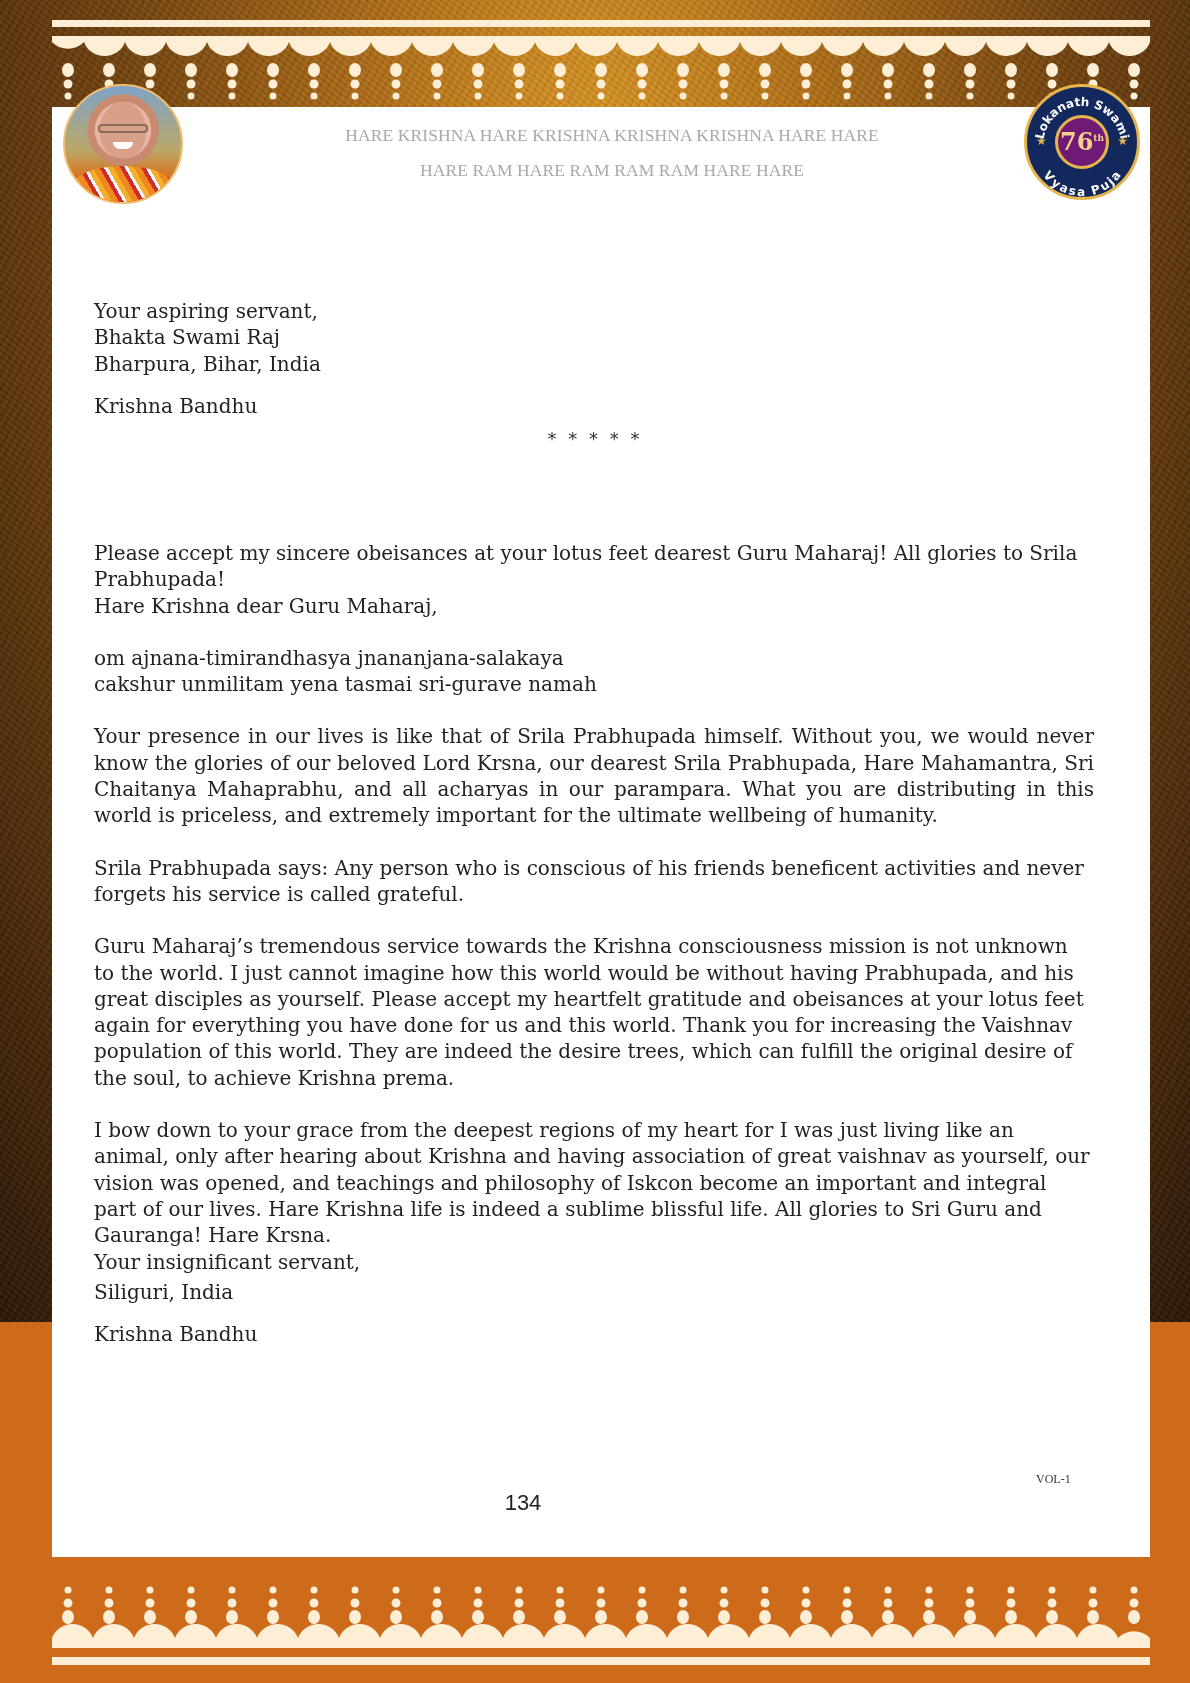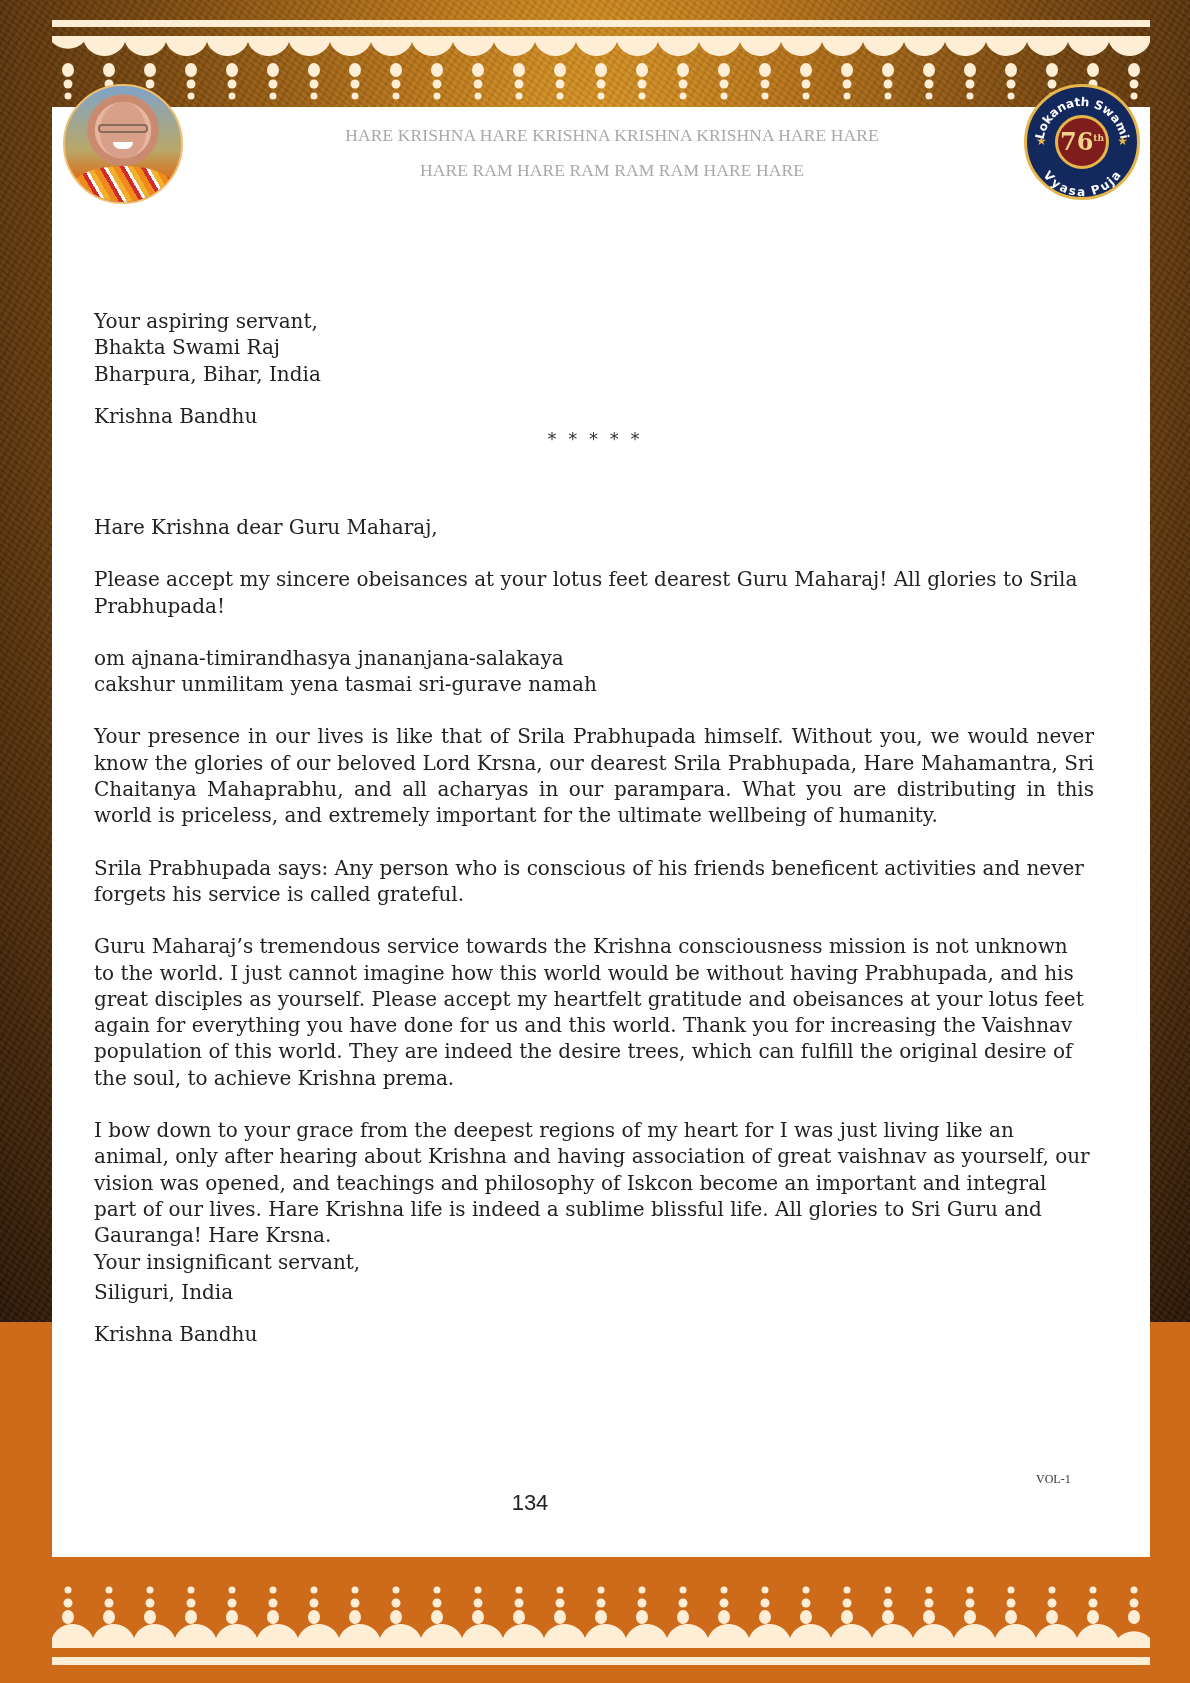--- a/index.html
+++ b/index.html
@@ -21,33 +21,33 @@
     background:radial-gradient(circle at 50% 38%, #e7b5a0 0 30%, #c98a70 31% 38%, transparent 39%),
                linear-gradient(180deg,#7fa3c9 0%,#b9a86a 55%,#d47a2a 75%,#c0392b 100%);}
   .photo .face{position:absolute;left:35px;top:16px;width:46px;height:56px;border-radius:50% 50% 45% 45%;background:#d9a089;}
   .photo .glasses{position:absolute;left:33px;top:38px;width:50px;height:9px;border:2px solid #8a6a5a;border-radius:4px;box-sizing:border-box;}
   .photo .smile{position:absolute;left:48px;top:56px;width:20px;height:7px;background:#fff;border-radius:0 0 10px 10px;}
   .photo .garland{position:absolute;left:8px;top:80px;width:100px;height:40px;border-radius:50% 50% 0 0;
     background:repeating-linear-gradient(60deg,#f08a1c 0 6px,#d12b2b 6px 10px,#fff 10px 13px,#f3b02d 13px 18px);}
   .badge{position:absolute;left:1024px;top:84px;width:116px;height:116px;border-radius:50%;
     background:#13295e;border:3px solid #e6b64c;box-sizing:border-box;}
   .badge .inner{position:absolute;left:28px;top:28px;width:54px;height:54px;border-radius:50%;
-    background:#7f1d1d;border:3px solid #e6b64c;box-sizing:border-box;display:flex;align-items:center;justify-content:center;}
+    background:#701a75;border:3px solid #e6b64c;box-sizing:border-box;display:flex;align-items:center;justify-content:center;}
   .badge .num{font-family:"DejaVu Serif",serif;font-weight:bold;color:#f3d28a;font-size:24px;line-height:1;}
   .badge .num sup{font-size:9px;}
   .badge .star{position:absolute;color:#e6b64c;font-size:12px;top:47px;}
   .badge svg{position:absolute;left:0;top:0;}
   .mantra{position:absolute;left:52px;width:1120px;text-align:center;color:#a7a9ac;
     font-family:Liberation Serif, serif;font-size:17.5px;letter-spacing:0.1px;}
   .text{position:absolute;left:94px;width:1000px;color:#222;font-family:"DejaVu Serif",serif;
     font-size:20px;line-height:26.3px;}
   .text p{margin:0;}
   .stars{position:absolute;left:0;width:1190px;text-align:center;top:428px;color:#333;font-size:18px;letter-spacing:3px;font-family:"DejaVu Sans",sans-serif;}
   .vol{position:absolute;left:1036px;top:1472px;font-family:"Liberation Serif",serif;font-size:12px;color:#333;}
-  .pageno{position:absolute;left:11px;width:1038px;text-align:center;top:1490px;font-family:"Liberation Sans",sans-serif;font-size:22px;color:#222;}
+  .pageno{position:absolute;left:4px;width:1038px;text-align:center;top:1490px;font-family:"Liberation Sans",sans-serif;font-size:22px;color:#222;}
 </style>
 </head>
 <body>
 
 <div class="bg-top"></div>
 <div class="bg-bottom"></div>
 
 <svg class="orn" id="orn-top" style="top:18px;height:84px" width="1098" height="84">
     <rect x="0" y="2" width="1098" height="7" fill="#fdeed5"></rect>
     <path d="M0 18 L1098 18 L1098 24 A 21.5 20 0 0 1 1057 24 A 21.5 20 0 0 1 1016 24 A 21.5 20 0 0 1 975 24 A 21.5 20 0 0 1 934 24 A 21.5 20 0 0 1 893 24 A 21.5 20 0 0 1 852 24 A 21.5 20 0 0 1 811 24 A 21.5 20 0 0 1 770 24 A 21.5 20 0 0 1 729 24 A 21.5 20 0 0 1 688 24 A 21.5 20 0 0 1 647 24 A 21.5 20 0 0 1 606 24 A 21.5 20 0 0 1 565 24 A 21.5 20 0 0 1 524 24 A 21.5 20 0 0 1 483 24 A 21.5 20 0 0 1 442 24 A 21.5 20 0 0 1 401 24 A 21.5 20 0 0 1 360 24 A 21.5 20 0 0 1 319 24 A 21.5 20 0 0 1 278 24 A 21.5 20 0 0 1 237 24 A 21.5 20 0 0 1 196 24 A 21.5 20 0 0 1 155 24 A 21.5 20 0 0 1 114 24 A 21.5 20 0 0 1 73 24 A 21.5 20 0 0 1 32 24 A 21.5 20 0 0 1 0 24 A 21.5 20 0 0 1 0 24 Z" fill="#fdeed5"></path>
@@ -245,32 +245,32 @@
   <span class="star" style="left:9px">★</span>
   <span class="star" style="right:9px">★</span>
   <div class="inner">
     <span class="num"><span>76</span><sup>th</sup></span>
   </div>
 </div>
 
 <div class="mantra" style="top:125px">HARE KRISHNA HARE KRISHNA KRISHNA KRISHNA HARE HARE</div>
 <div class="mantra" style="top:160px">HARE RAM HARE RAM RAM RAM HARE HARE</div>
 
-<div class="text" style="top:308px">
+<div class="text" style="top:298px">
   <p>Your aspiring servant,</p>
   <p>Bhakta Swami Raj</p>
   <p>Bharpura, Bihar, India</p>
   <p style="margin-top:16px">Krishna Bandhu</p>
 </div>
 
 <div class="stars">* * * * *</div>
 
 <div class="text" style="top:514px">
+  <p style="margin-top:26px">Please accept my sincere obeisances at your lotus feet dearest Guru Maharaj! All glories to Srila Prabhupada!</p>
   <p>Hare Krishna dear Guru Maharaj,</p>
-  <p style="margin-top:26px">Please accept my sincere obeisances at your lotus feet dearest Guru Maharaj! All glories to Srila Prabhupada!</p>
   <p style="margin-top:26px;white-space:pre-line">om ajnana-timirandhasya jnananjana-salakaya
 cakshur unmilitam yena tasmai sri-gurave namah</p>
   <p style="margin-top:26px;text-align:justify;hyphens:auto" lang="en">Your presence in our lives is like that of Srila Prabhupada himself. Without you, we would never know the glories of our beloved Lord Krsna, our dearest Srila Prabhupada, Hare Mahamantra, Sri Chaitanya Mahaprabhu, and all acharyas in our parampara. What you are distributing in this world is priceless, and extremely important for the ultimate wellbeing of humanity.</p>
   <p style="margin-top:26px">Srila Prabhupada says: Any person who is conscious of his friends beneficent activities and never forgets his service is called grateful.</p>
   <p style="margin-top:26px;hyphens:auto" lang="en">Guru Maharaj’s tremendous service towards the Krishna consciousness mission is not unknown to the world. I just cannot imagine how this world would be without having Prabhupada, and his great disciples as yourself. Please accept my heartfelt gratitude and obeisances at your lotus feet again for everything you have done for us and this world. Thank you for increasing the Vaishnav population of this world. They are indeed the desire trees, which can fulfill the original desire of the soul, to achieve Krishna prema.</p>
   <p style="margin-top:26px;hyphens:auto" lang="en">I bow down to your grace from the deepest regions of my heart for I was just living like an animal, only after hearing about Krishna and having association of great vaishnav as yourself, our vision was opened, and teachings and philosophy of Iskcon become an important and integral part of our lives. Hare Krishna life is indeed a sublime blissful life. All glories to Sri Guru and Gauranga! Hare Krsna.</p>
   <p style="">Your insignificant servant,</p>
   <p style="margin-top:4px">Siliguri, India</p>
   <p style="margin-top:16px">Krishna Bandhu</p>
 </div>

